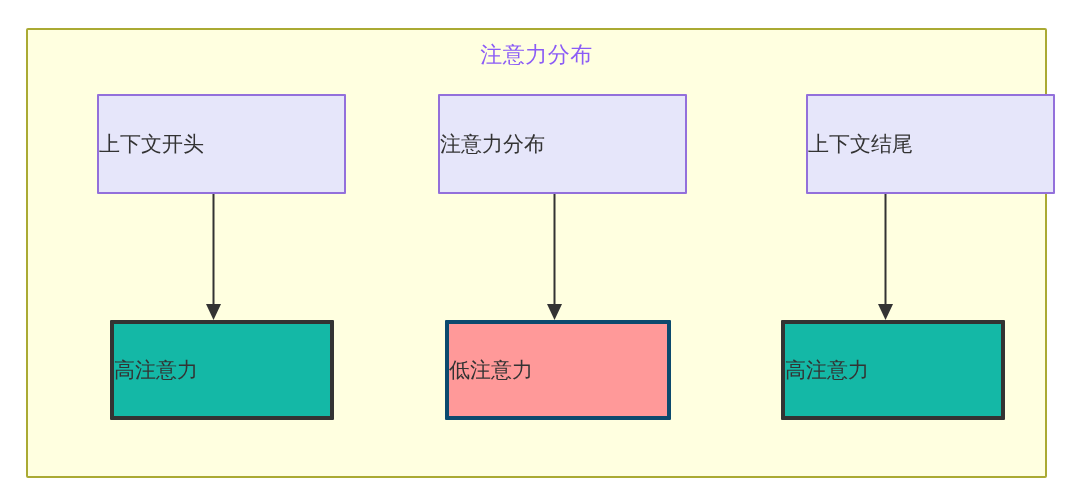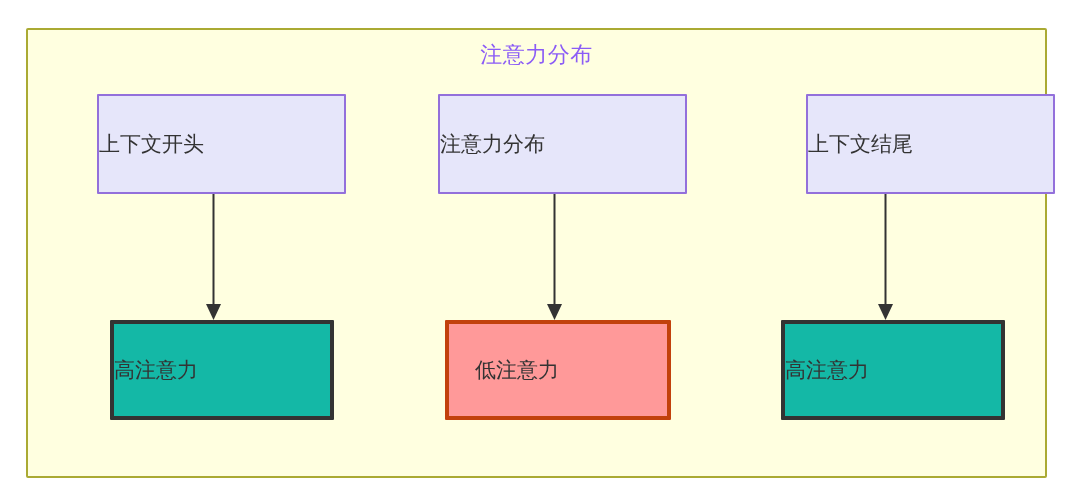--- a/index.html
+++ b/index.html
@@ -68,22 +68,21 @@
     border: 2px solid #9370db;
   }
 
   .node-high {
     background: #14b8a6;
     border: 4px solid #333333;
   }
 
   .node-low {
     background: #ff9999;
-    border: 4px solid #c2410c;
-    padding-left: 26px;
+    border: 4px solid #0c4a6e;
   }
 
   
   .edge {
     position: absolute;
     overflow: visible;
   }
   .edge line {
     stroke: #333333;
     stroke-width: 2;

